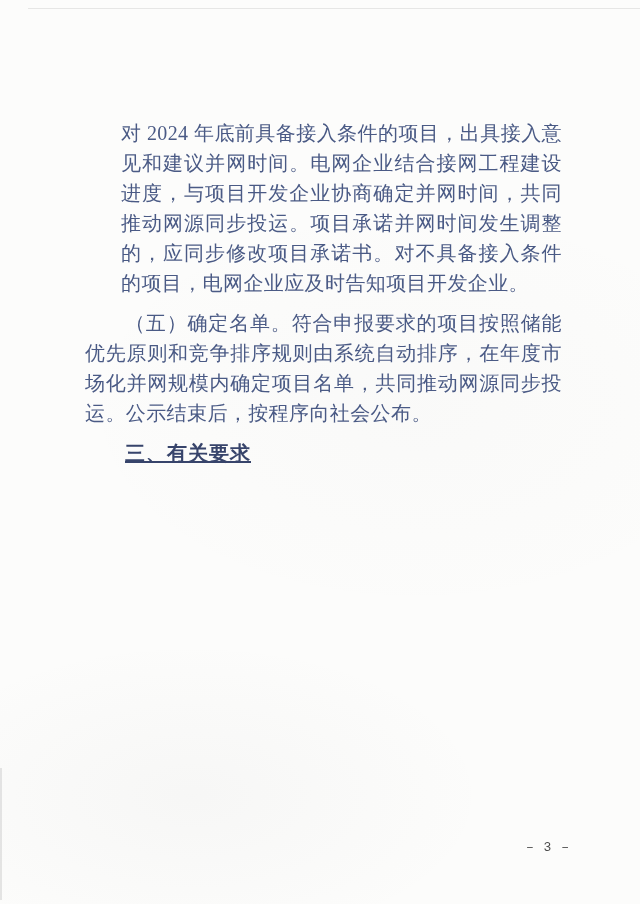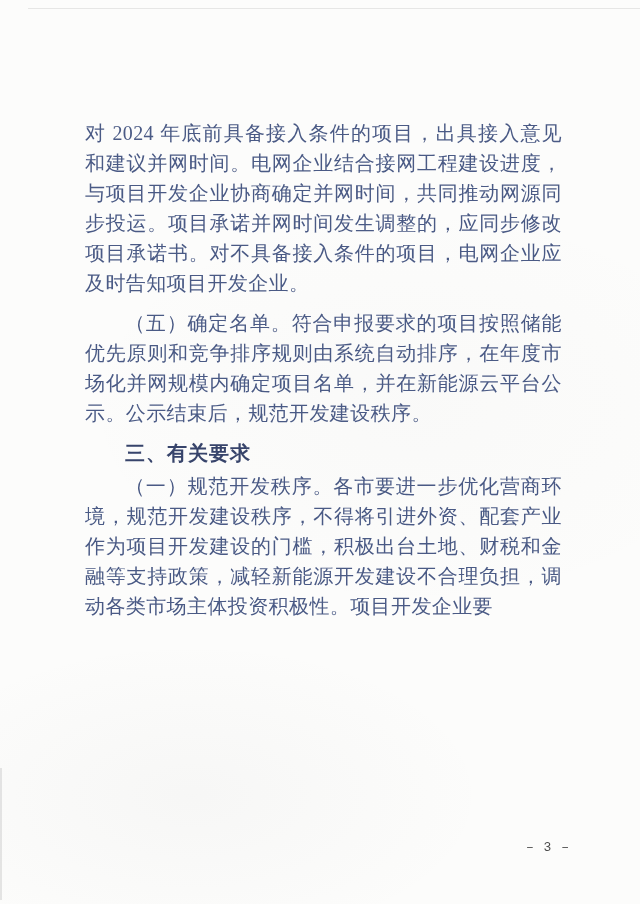--- a/index.html
+++ b/index.html
@@ -42,28 +42,30 @@
     line-height: 30px;
     letter-spacing: 0.4px;
     text-align: justify;
     color: var(--text, #4a5a85);
   }
   .content p.body {
     text-indent: 2em;
   }
   .content p.continuation {
     text-indent: 0;
+    margin-left: 36px;
   }
   .content p.heading {
     font-family: "Liberation Sans", "DejaVu Sans", sans-serif;
     font-weight: 700;
     text-indent: 2em;
     letter-spacing: 1px;
     color: var(--heading, #37446b);
     margin: 0 0 3px 0;
+    text-decoration: underline;
   }
   .page-number {
     position: absolute;
     left: 522px;
     top: 840px;
     width: 52px;
     text-align: center;
     font-family: "Liberation Mono", "DejaVu Sans Mono", monospace;
     font-size: 13px;
     letter-spacing: 1px;
@@ -73,19 +75,18 @@
 </head>
 <body>
 
 <div class="page">
   <div class="scan-edge-top"></div>
   <div class="scan-edge-left"></div>
 
   <div class="content" id="paragraph-container">
 
   <p class="continuation">对 2024 年底前具备接入条件的项目，出具接入意见和建议并网时间。电网企业结合接网工程建设进度，与项目开发企业协商确定并网时间，共同推动网源同步投运。项目承诺并网时间发生调整的，应同步修改项目承诺书。对不具备接入条件的项目，电网企业应及时告知项目开发企业。</p>
-      <p class="body">（五）确定名单。符合申报要求的项目按照储能优先原则和竞争排序规则由系统自动排序，在年度市场化并网规模内确定项目名单，并在新能源云平台公示。公示结束后，规范开发建设秩序。</p>
+      <p class="body">（五）确定名单。符合申报要求的项目按照储能优先原则和竞争排序规则由系统自动排序，在年度市场化并网规模内确定项目名单，共同推动网源同步投运。公示结束后，按程序向社会公布。</p>
       <p class="heading">三、有关要求</p>
-      <p class="body">（一）规范开发秩序。各市要进一步优化营商环境，规范开发建设秩序，不得将引进外资、配套产业作为项目开发建设的门槛，积极出台土地、财税和金融等支持政策，减轻新能源开发建设不合理负担，调动各类市场主体投资积极性。项目开发企业要</p>
     </div>
 
   <div class="page-number">– 3 –</div>
 </div>
 
 </body></html>

